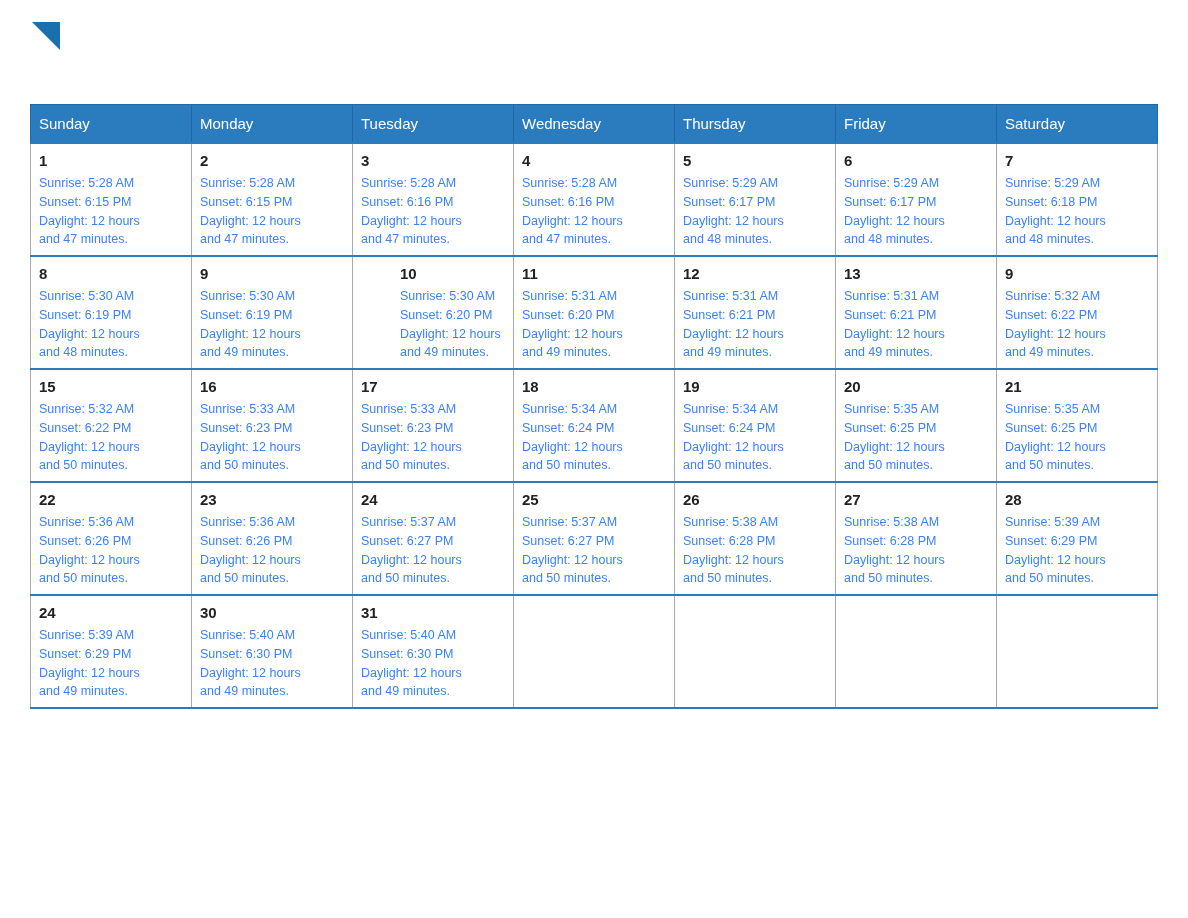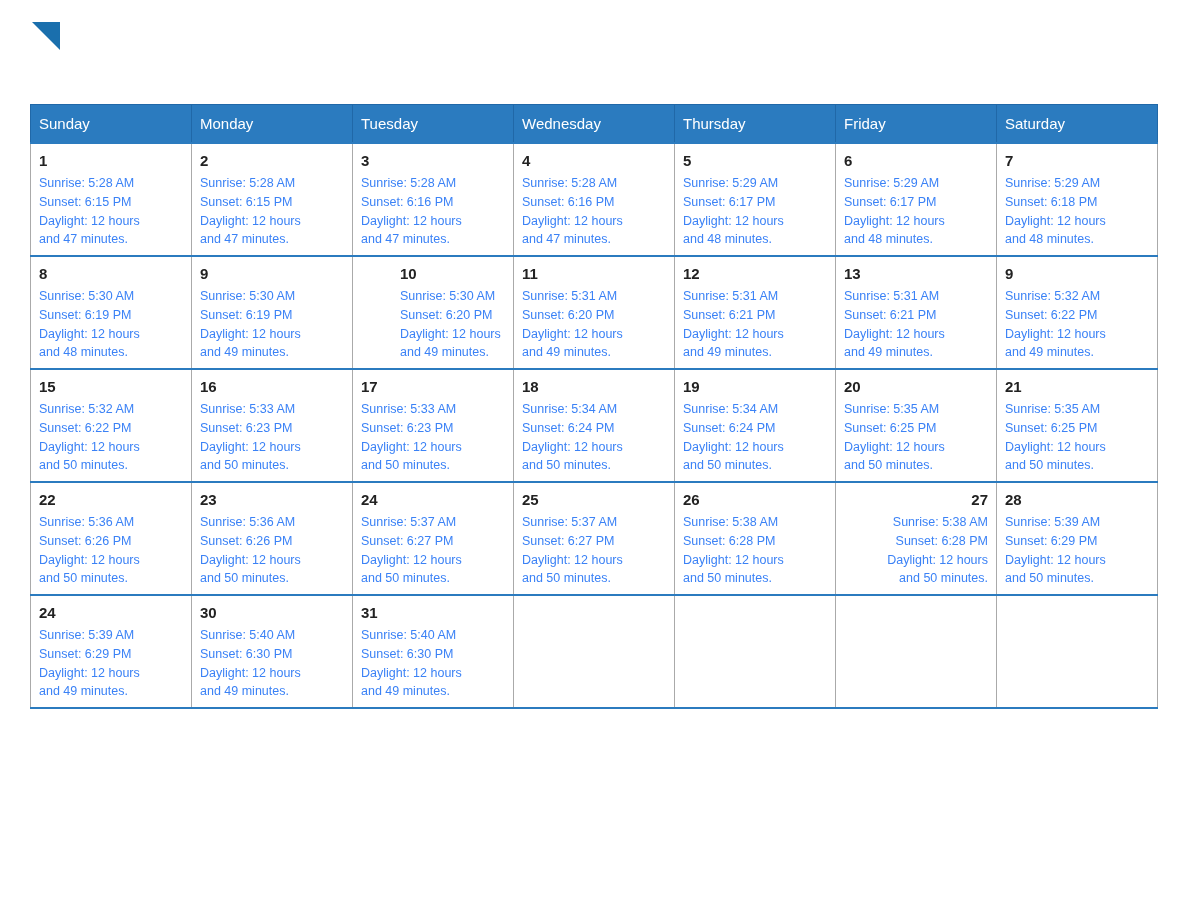--- a/index.html
+++ b/index.html
@@ -222,21 +222,21 @@
           <div class="day-info">Sunrise: 5:37 AM<br>Sunset: 6:27 PM<br>Daylight: 12 hours<br>and 50 minutes.</div>
         </td>
         <td style="border-top: 2px solid rgb(43, 123, 191);">
           <span class="day-number">25</span>
           <div class="day-info">Sunrise: 5:37 AM<br>Sunset: 6:27 PM<br>Daylight: 12 hours<br>and 50 minutes.</div>
         </td>
         <td style="border-top: 2px solid rgb(43, 123, 191);">
           <span class="day-number">26</span>
           <div class="day-info">Sunrise: 5:38 AM<br>Sunset: 6:28 PM<br>Daylight: 12 hours<br>and 50 minutes.</div>
         </td>
-        <td style="border-top: 2px solid rgb(43, 123, 191); text-align: right;">
+        <td style="border-top: 2px solid rgb(43, 123, 191);">
           <span class="day-number">27</span>
           <div class="day-info">Sunrise: 5:38 AM<br>Sunset: 6:28 PM<br>Daylight: 12 hours<br>and 50 minutes.</div>
         </td>
         <td style="border-top: 2px solid rgb(43, 123, 191);">
           <span class="day-number">28</span>
           <div class="day-info">Sunrise: 5:39 AM<br>Sunset: 6:29 PM<br>Daylight: 12 hours<br>and 50 minutes.</div>
         </td>
       </tr>
       <tr>
         <td style="border-top: 2px solid rgb(43, 123, 191);">

